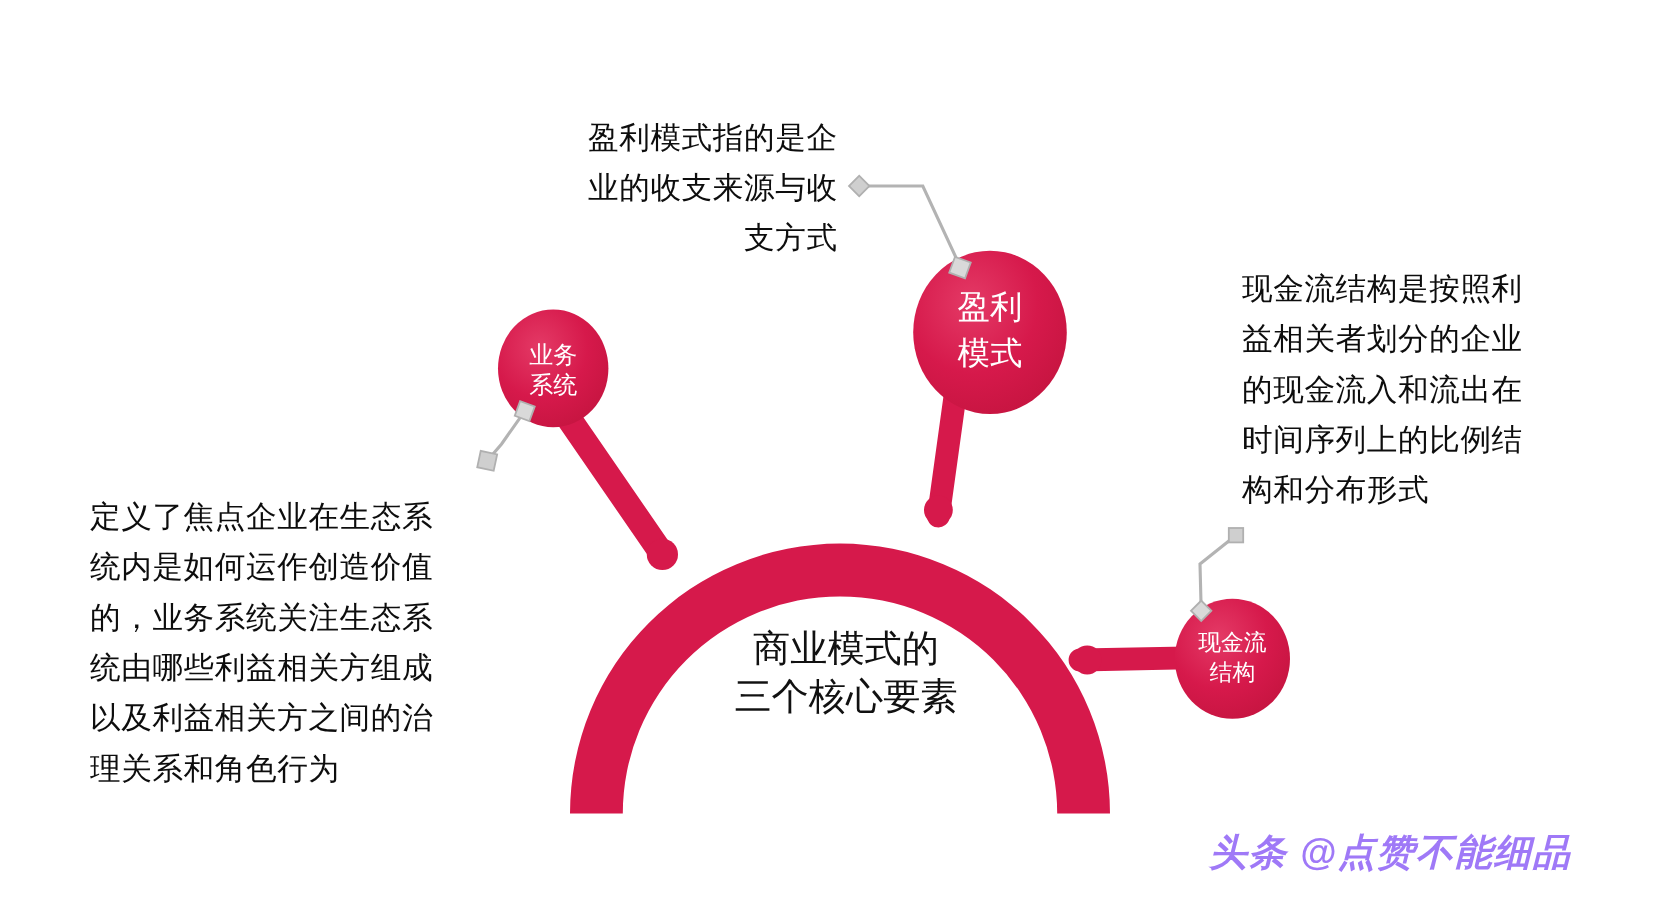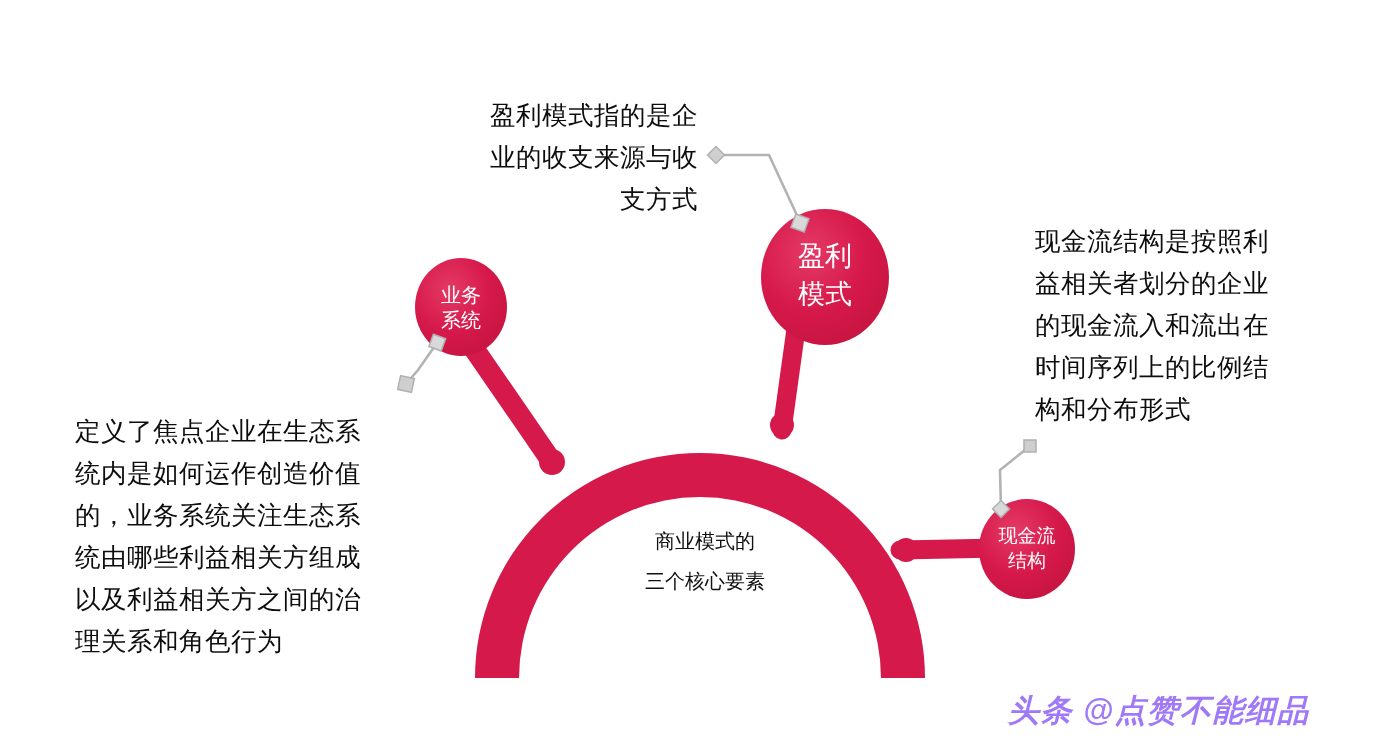--- a/index.html
+++ b/index.html
@@ -55,21 +55,21 @@
     width: 350px;
     text-align: left;
   }
   #core-title {
     position: absolute;
     left: 560px;
     top: 521px;
     width: 290px;
     text-align: center;
     color: #111111;
-    font-size: 20px;
+    font-size: 31px;
     line-height: 40px;
     white-space: pre-line;
   }
   .node-label {
     fill: #ffffff;
     font-family: "Liberation Sans", "DejaVu Sans", sans-serif;
     text-anchor: middle;
     dominant-baseline: middle;
   }
   #watermark {

